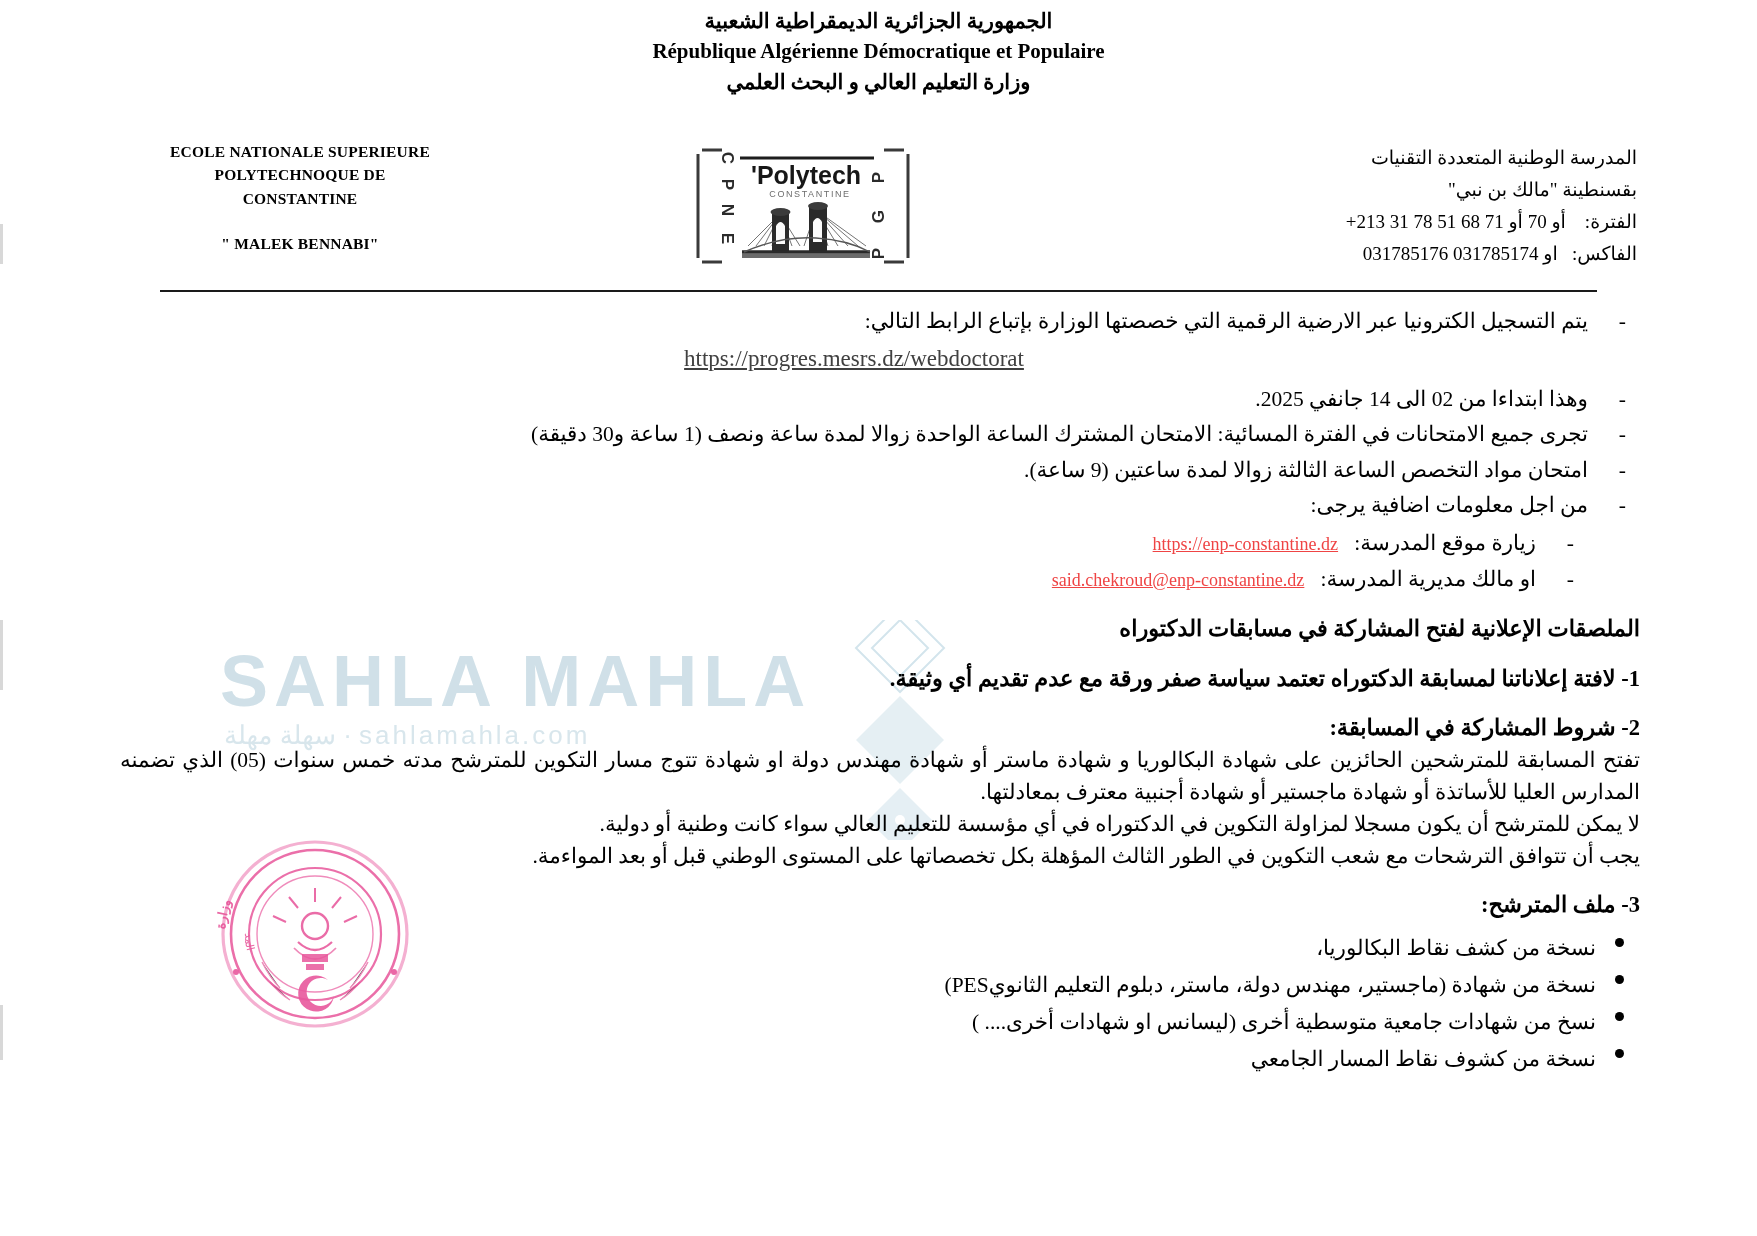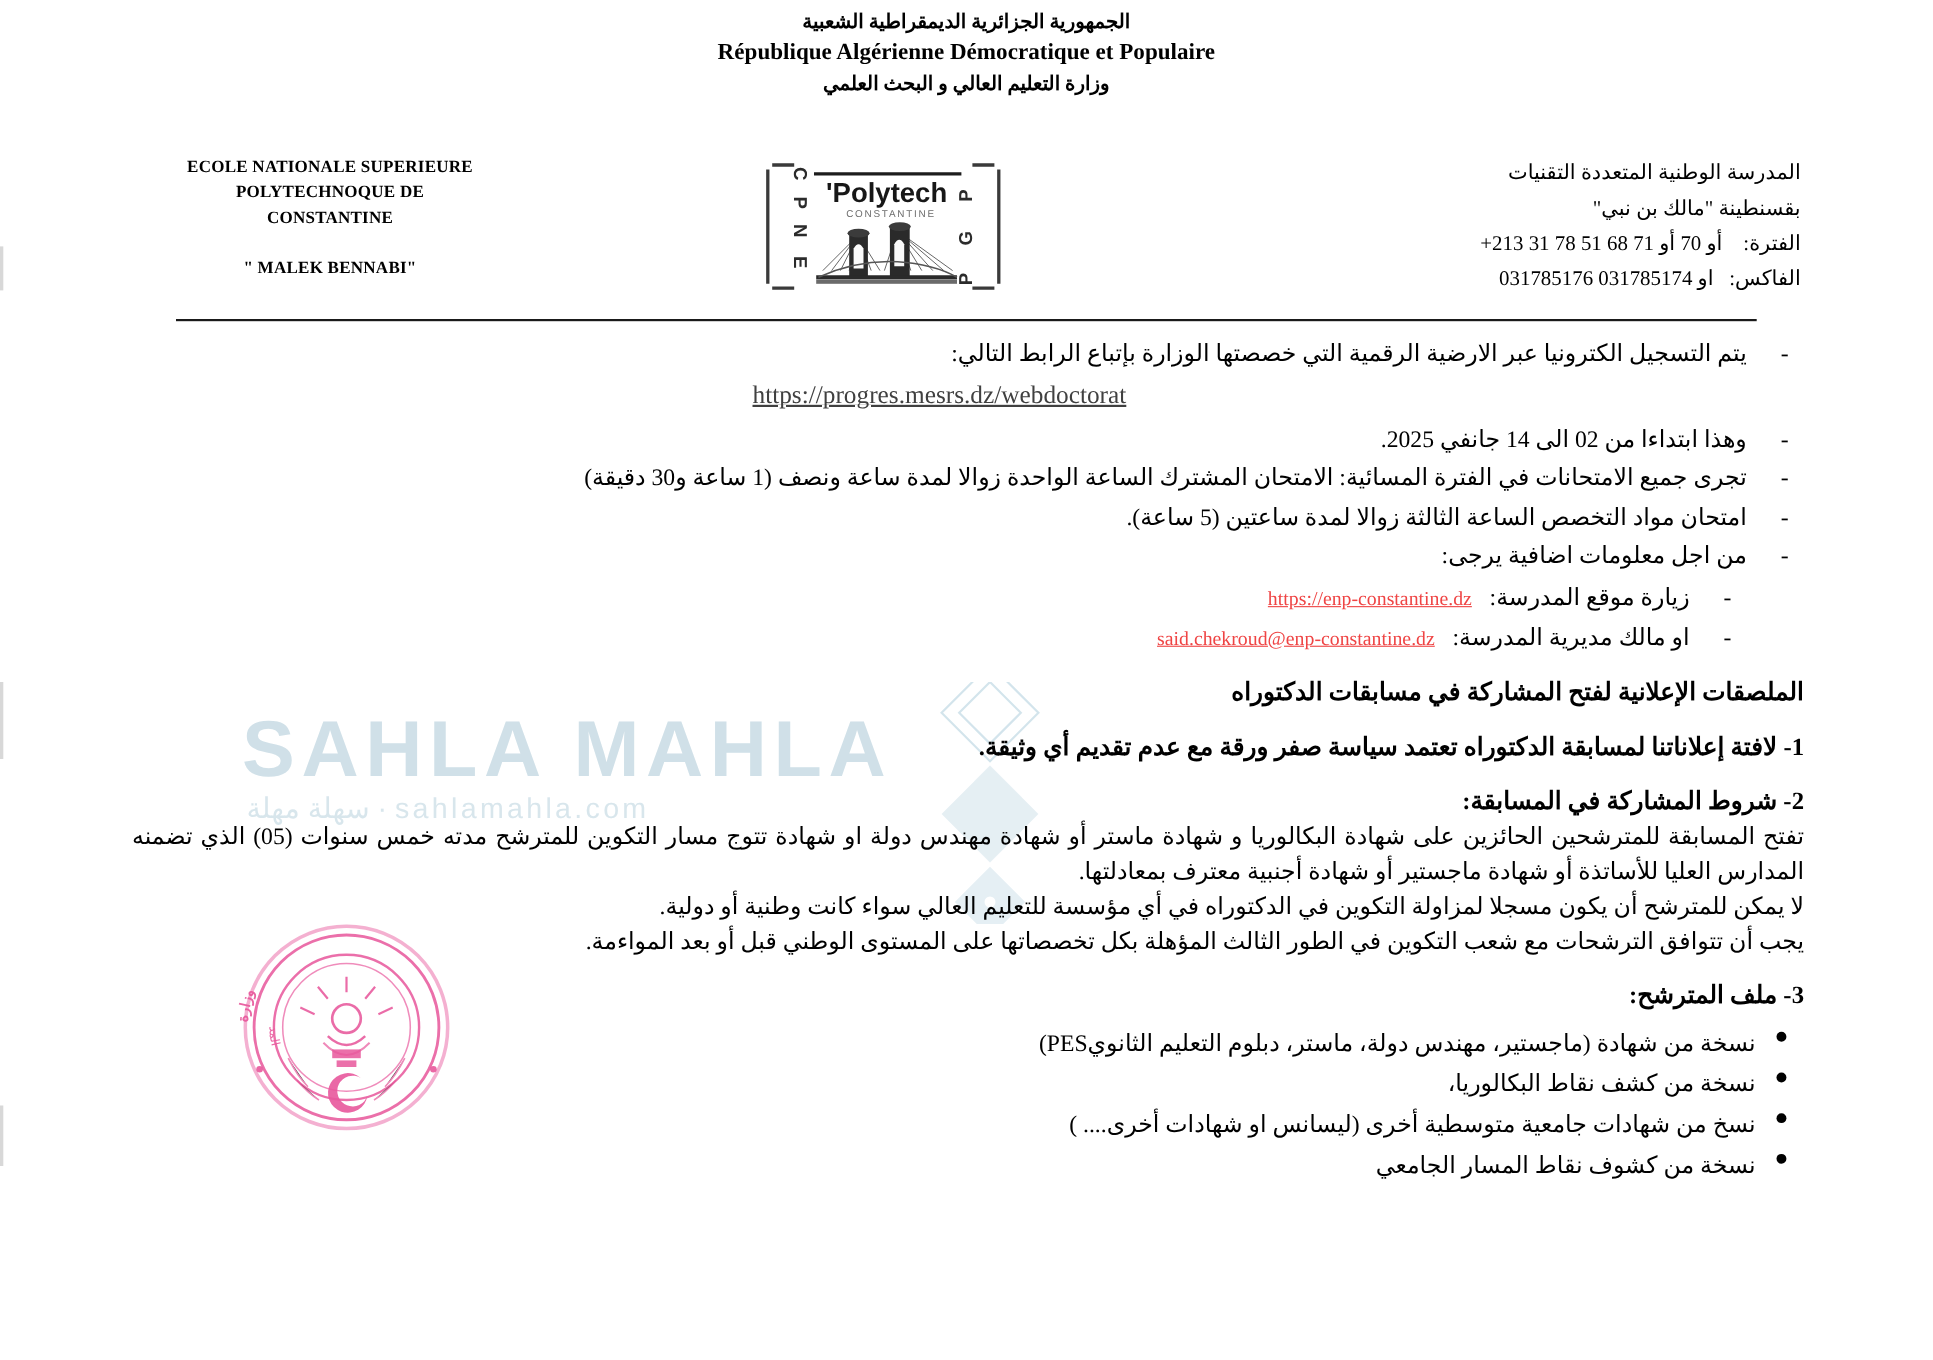--- a/index.html
+++ b/index.html
@@ -11,21 +11,21 @@
   .page{position:absolute;inset:0;background:#fff;}
 
   
   .edge-mark{position:absolute;background:#d8d8d8;}
   .edge-mark.a{left:0;top:224px;width:3px;height:40px;}
   .edge-mark.b{left:0;top:620px;width:3px;height:70px;}
   .edge-mark.c{left:0;top:1005px;width:3px;height:55px;}
 
   
   .hdr-center{position:absolute;left:0;right:0;top:6px;text-align:center;}
-  .hdr-center .ar{font-weight:bold;font-size:18px;line-height:1.45;direction:rtl;}
+  .hdr-center .ar{font-weight:bold;font-size:21px;line-height:1.45;direction:rtl;}
   .hdr-center .fr{font-weight:bold;font-size:21px;line-height:1.45;direction:ltr;}
 
   .hdr-left{
     position:absolute;left:110px;top:140px;width:380px;text-align:center;
     direction:ltr;font-weight:bold;font-size:15.5px;line-height:1.5;
     letter-spacing:.2px;
   }
   .hdr-left .quoted{margin-top:22px;}
 
   .hdr-right{
@@ -252,21 +252,21 @@
         <span>وهذا ابتداءا من 02 الى 14 جانفي </span><span class="ltr-num">2025</span><span>.</span>
       </li>
 
       <li class="dash-li">
         <span class="dash">-</span>
         <span>تجرى جميع الامتحانات في الفترة المسائية: الامتحان المشترك الساعة الواحدة زوالا لمدة ساعة ونصف (1 ساعة و30 دقيقة)</span>
       </li>
 
       <li class="dash-li">
         <span class="dash">-</span>
-        <span>امتحان مواد التخصص الساعة الثالثة زوالا لمدة ساعتين (5 ساعة).</span>
+        <span>امتحان مواد التخصص الساعة الثالثة زوالا لمدة ساعتين (9 ساعة).</span>
       </li>
 
       <li class="dash-li">
         <span class="dash">-</span>
         <span>من اجل معلومات اضافية يرجى:</span>
 
         <ul class="sub-dash-list">
           <li class="sub-dash-li">
             <span class="dash">-</span>
             <span>زيارة موقع المدرسة:</span>
@@ -289,25 +289,25 @@
 
     <p class="para j">تفتح المسابقة للمترشحين الحائزين على شهادة البكالوريا و شهادة ماستر أو شهادة مهندس دولة او شهادة تتوج مسار التكوين للمترشح مدته خمس سنوات (05) الذي تضمنه المدارس العليا للأساتذة أو شهادة ماجستير أو شهادة أجنبية معترف بمعادلتها.</p>
     <p class="para">لا يمكن للمترشح أن يكون مسجلا لمزاولة التكوين في الدكتوراه في أي مؤسسة للتعليم العالي سواء كانت وطنية أو دولية.</p>
     <p class="para">يجب أن تتوافق الترشحات مع شعب التكوين في الطور الثالث المؤهلة بكل تخصصاتها على المستوى الوطني قبل أو بعد المواءمة.</p>
 
     <div class="sec-title">3- ملف المترشح:</div>
 
     <ul class="bullet-list">
       <li class="bullet-li">
         <span class="bul"></span>
-        <span>نسخة من شهادة (ماجستير، مهندس دولة، ماستر، دبلوم التعليم الثانويPES)</span>
+        <span>نسخة من كشف نقاط البكالوريا،</span>
       </li>
       <li class="bullet-li">
         <span class="bul"></span>
-        <span>نسخة من كشف نقاط البكالوريا،</span>
+        <span>نسخة من شهادة (ماجستير، مهندس دولة، ماستر، دبلوم التعليم الثانويPES)</span>
       </li>
       <li class="bullet-li">
         <span class="bul"></span>
         <span>نسخ من شهادات جامعية متوسطية أخرى (ليسانس او شهادات أخرى.... )</span>
       </li>
       <li class="bullet-li">
         <span class="bul"></span>
         <span>نسخة من كشوف نقاط المسار الجامعي</span>
       </li>
     </ul>

